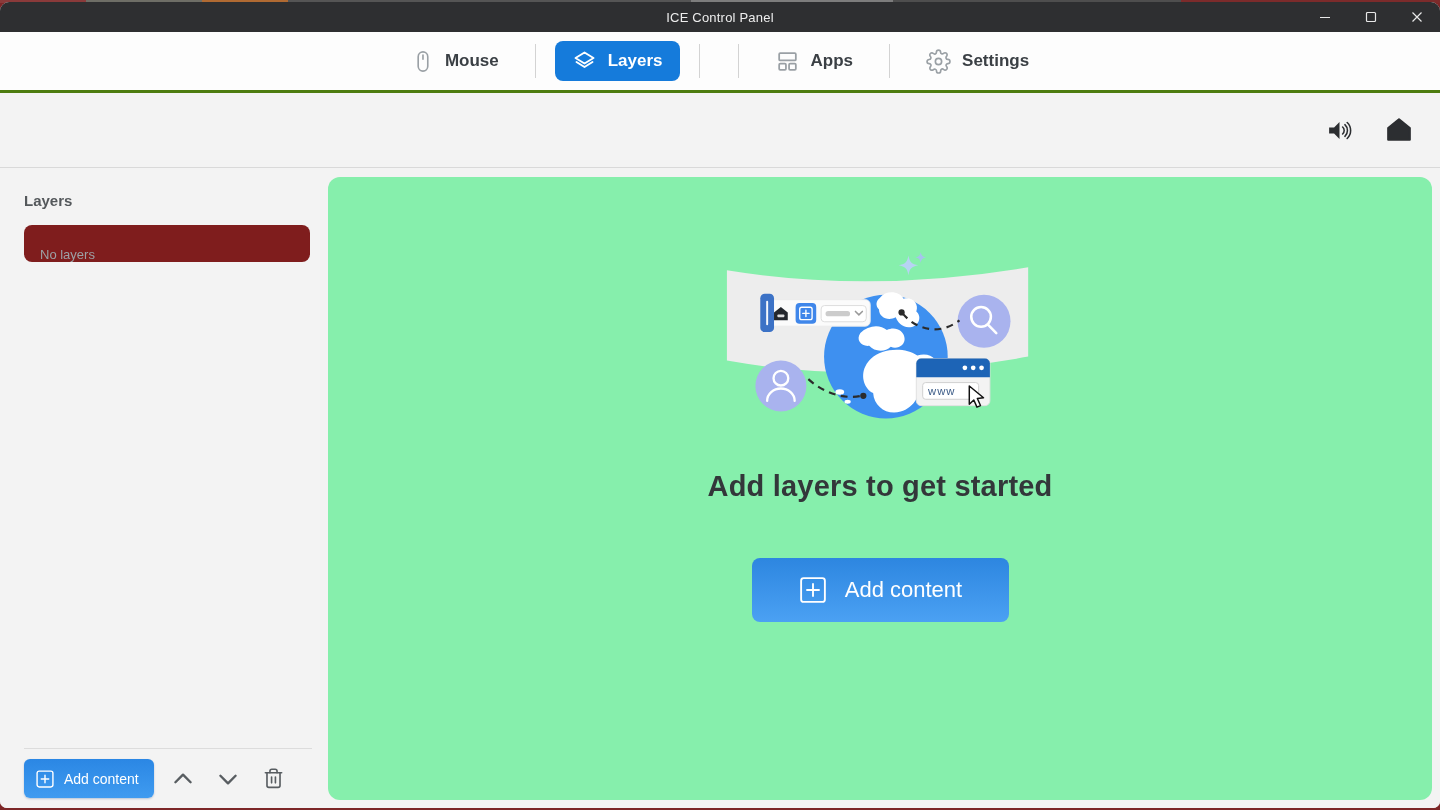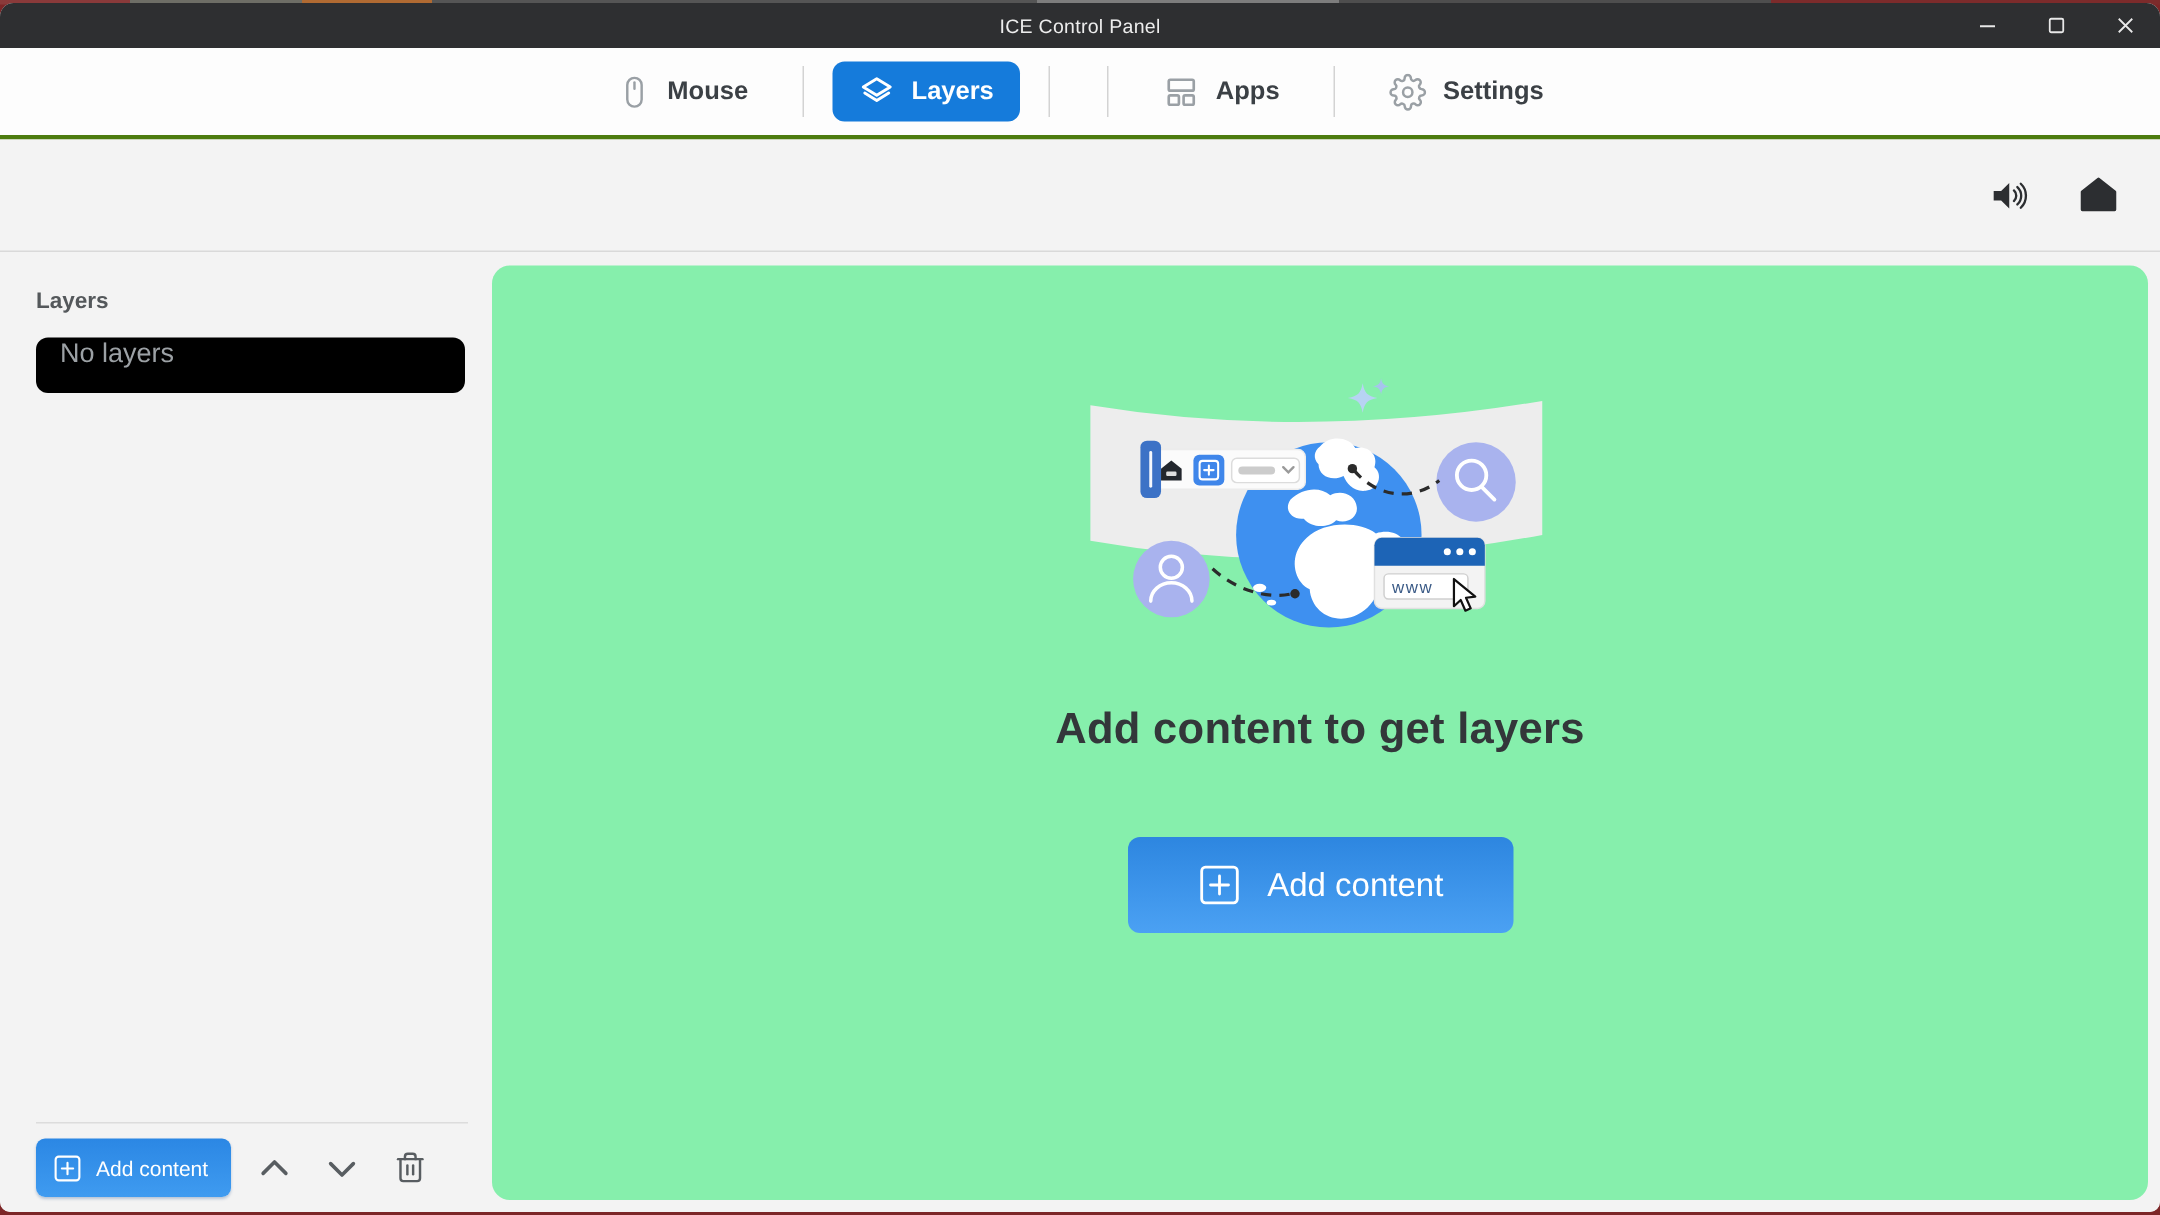--- a/index.html
+++ b/index.html
@@ -65,23 +65,23 @@
   }
   .qb-btn{ width:30px; height:30px; display:flex; align-items:center; justify-content:center; cursor:pointer; }
   
   .content{ flex:1; display:flex; min-height:0; background:#f3f3f3; }
   .sidebar{
     width:328px; flex:0 0 328px; position:relative;
     padding:24px 18px 0 24px;
   }
   .sidebar-title{ font-size:15px; font-weight:700; color:#54585b; margin-bottom:16px; }
   .empty-box{
-    background:#000000; border-radius:8px; height:37px; width:286px;
-    display:flex; align-items:flex-start; padding-left:16px;
-    color:#9ca1a5; font-size:18px;
+    background:#7f1d1d; border-radius:8px; height:37px; width:286px;
+    display:flex; align-items:flex-end; padding-left:16px;
+    color:#9ca1a5; font-size:13px;
   }
   .sidebar-footer{
     position:absolute; left:24px; right:16px; bottom:10px;
     border-top:1px solid #dcdcdc; padding-top:10px;
     display:flex; align-items:center;
   }
   .btn-add-small{
     height:39px; border:none; border-radius:6px;
     background:linear-gradient(180deg,#2b87e4,#3f9bf0);
     color:#fff; font-size:14px; font-family:inherit;
@@ -287,21 +287,21 @@
         <path d="M197 117 a5 5 0 0 1 5 -5 h65 a5 5 0 0 1 5 5 v14 h-75 z" fill="#1d64b6"></path>
         <circle cx="246.5" cy="121.5" r="2.4" fill="#fff"></circle>
         <circle cx="255" cy="121.5" r="2.4" fill="#fff"></circle>
         <circle cx="263.5" cy="121.5" r="2.4" fill="#fff"></circle>
         <rect x="203.5" y="136.5" width="57" height="17" rx="3" fill="#fff" stroke="#cfcfcf"></rect>
         <text x="209" y="149.5" font-size="11.5" fill="#3a5a86" letter-spacing="1">www</text>
 
         <path d="M251 140 v18.5 l4.6 -4.3 3.2 7.3 3.6 -1.6 -3.2 -7.2 6.3 -.7 z" fill="#fff" stroke="#111" stroke-width="1.5" stroke-linejoin="round"></path>
       </svg>
 
-      <h1 class="main-heading">Add content to get layers</h1>
+      <h1 class="main-heading">Add layers to get started</h1>
 
       <button class="btn-add-big">
         <svg width="30" height="30" viewBox="0 0 24 24" fill="none">
           <rect x="2.5" y="2.5" width="19" height="19" rx="2" stroke="#fff" stroke-width="1.5"></rect>
           <path d="M12 7.2v9.6 M7.2 12h9.6" stroke="#fff" stroke-width="1.5" stroke-linecap="round"></path>
         </svg>
         <span>Add content</span>
       </button>
 
     </div>

